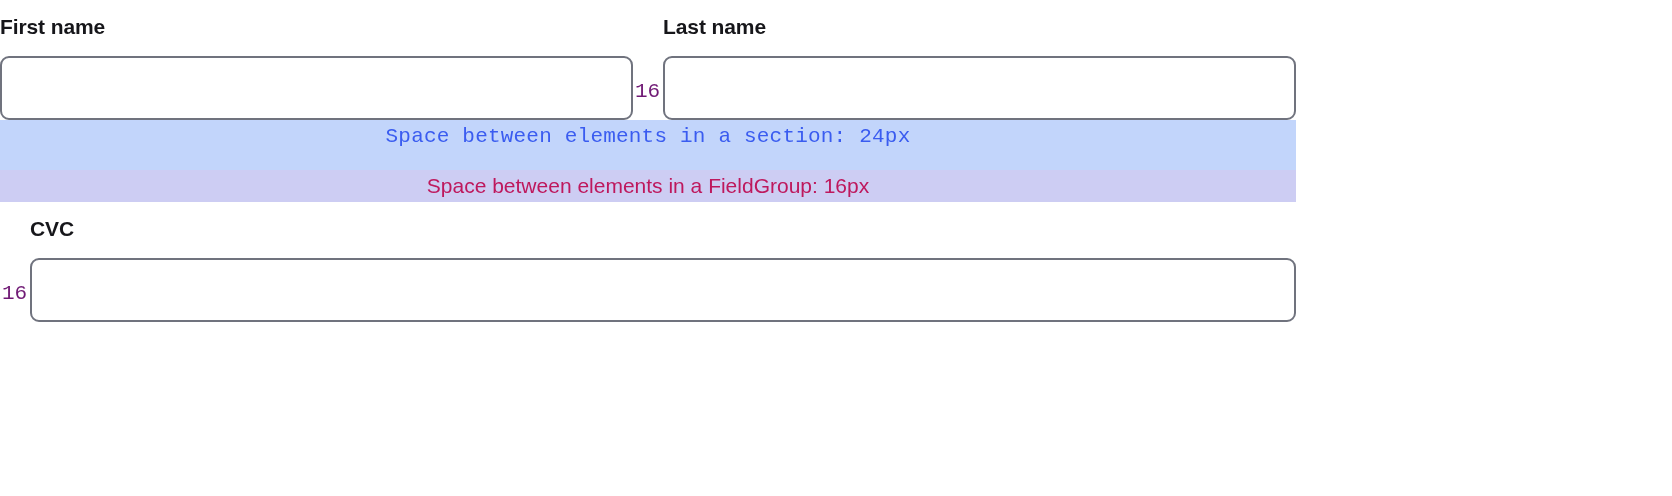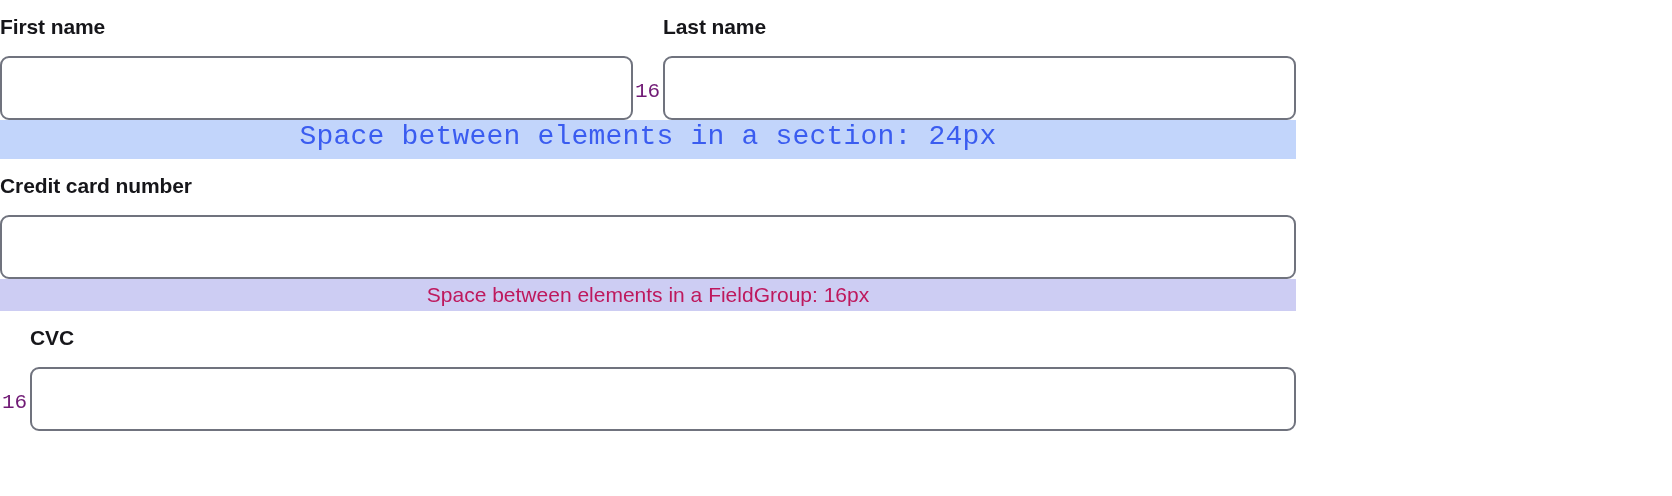--- a/index.html
+++ b/index.html
@@ -76,25 +76,25 @@
   }
 
   
   .space-band {
     width: 100%;
     text-align: center;
     color: #3a5cf0;
   }
 
   .space-band.section {
-    height: 39px;
+    height: 50px;
     line-height: 34px;
     background: #c2d5fb;
     font-family: "Liberation Mono", monospace;
-    font-size: 28px;
+    font-size: 21px;
     letter-spacing: 0.2px;
   }
 
   .space-band.fieldgroup {
     height: 32px;
     line-height: 32px;
     background: #cdcdf3;
     font-family: "Liberation Sans", sans-serif;
     font-size: 21px;
     color: #be185d;
@@ -123,24 +123,20 @@
 
     <div class="field-col">
       <div class="field-label">Last name</div>
       <input class="field-input" type="text" placeholder="" style="">
     </div>
 
   </div>
 
   <div class="space-band section">Space between elements in a section: 24px</div>
 
-  <div class="field-block">
-    <div class="field-label">Credit card number</div>
-    <input class="field-input" type="text" placeholder="" style="">
-  </div>
 
   <div class="space-band fieldgroup">Space between elements in a FieldGroup: 16px</div>
 
   <div class="field-row">
 
 
     <div class="gap-strip">
       <span class="gap-strip-label">16</span>
     </div>
 

